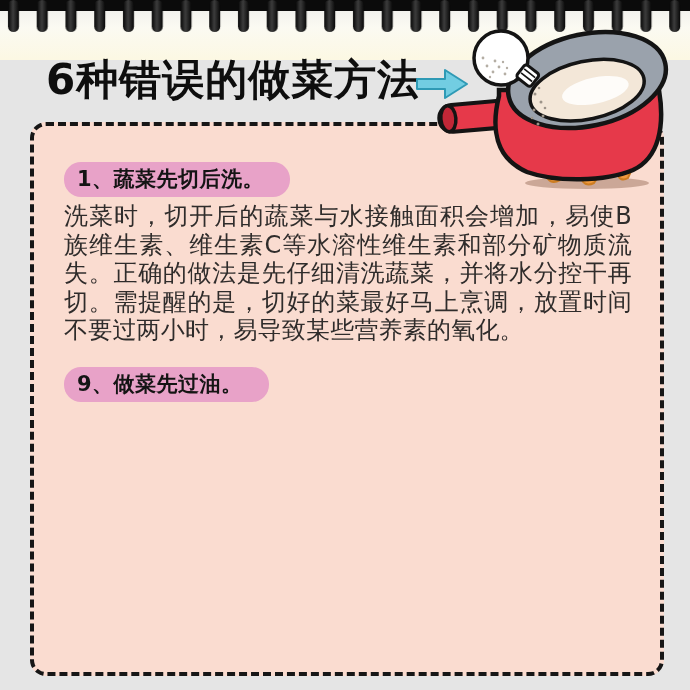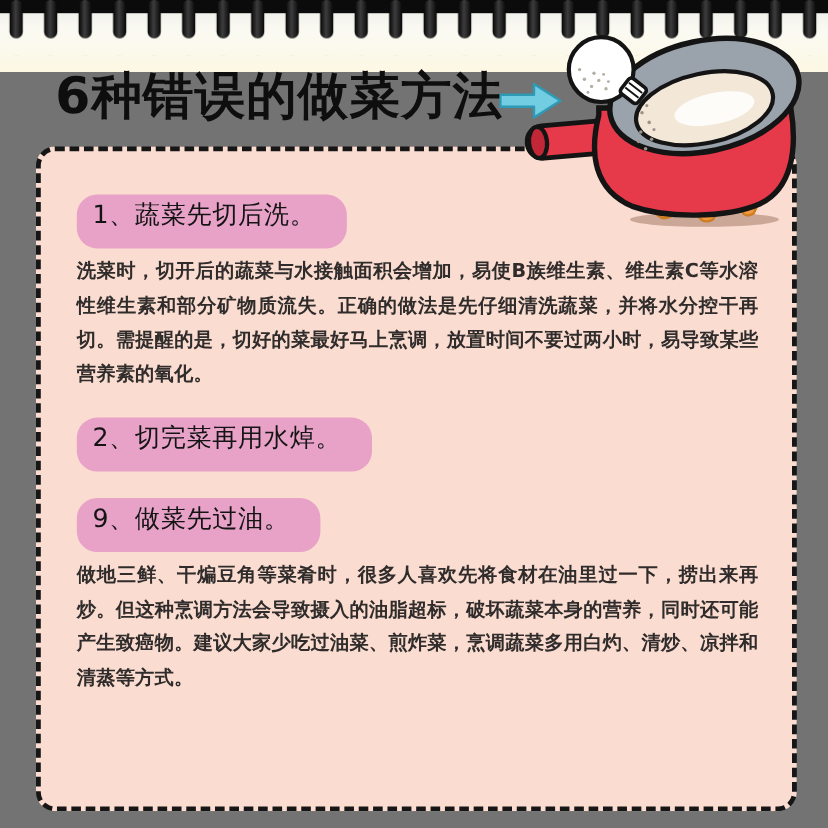--- a/index.html
+++ b/index.html
@@ -1,19 +1,19 @@
 <!DOCTYPE html>
 <html><head>
 <meta charset="utf-8">
 <style>
   * { margin:0; padding:0; box-sizing:border-box; }
   html,body { width:690px; height:690px; }
   .stage {
     position:relative; width:690px; height:690px; overflow:hidden;
-    background:#737373;
+    background:#e5e5e5;
     font-family:"DejaVu Sans", sans-serif;
   }
   
   .notebook-top {
     position:absolute; left:0; top:0; width:690px; height:60px;
     background:linear-gradient(180deg,#ececea 0%, #fbfaf2 45%, #fcf8e3 100%);
   }
   .notebook-top svg { display:block; }
   
   .page-title {
@@ -29,28 +29,28 @@
     background:#fadcd0;
     border:4px dashed #161616; border-radius:16px;
     padding:36px 28px 0 30px;
     z-index:1;
   }
   .section { margin-bottom:22px; }
   .section-pill {
     display:inline-block;
     background:#e8a2c8;
     border-radius:17px;
-    padding:3px 26px 14px 13px;
-    font-size:21px; font-weight:400; color:#141414;
+    padding:3px 26px 4px 13px;
+    font-size:21px; font-weight:700; color:#141414;
     letter-spacing:0.5px;
   }
   .section-body {
     margin-top:5px;
-    font-size:16px; line-height:28.5px;
-    font-weight:700; color:#2f2c2b;
+    font-size:24px; line-height:28.5px;
+    font-weight:400; color:#2f2c2b;
     text-align:justify;
     letter-spacing:0.2px;
   }
 </style>
 </head>
 <body>
 
 <div class="stage">
 
   <div class="notebook-top">
@@ -138,22 +138,20 @@
   </div>
 
   <div class="panel">
 
     <div class="section">
       <div class="section-pill">1、蔬菜先切后洗。</div>
       <div class="section-body">洗菜时，切开后的蔬菜与水接触面积会增加，易使B族维生素、维生素C等水溶性维生素和部分矿物质流失。正确的做法是先仔细清洗蔬菜，并将水分控干再切。需提醒的是，切好的菜最好马上烹调，放置时间不要过两小时，易导致某些营养素的氧化。</div>
     </div>
 
     <div class="section">
-      <div class="section-pill">2、切完菜再用水焯。</div>
     </div>
 
     <div class="section">
       <div class="section-pill">9、做菜先过油。</div>
-      <div class="section-body">做地三鲜、干煸豆角等菜肴时，很多人喜欢先将食材在油里过一下，捞出来再炒。但这种烹调方法会导致摄入的油脂超标，破坏蔬菜本身的营养，同时还可能产生致癌物。建议大家少吃过油菜、煎炸菜，烹调蔬菜多用白灼、清炒、凉拌和清蒸等方式。</div>
     </div>
 
   </div>
 </div>
 
 </body></html>

